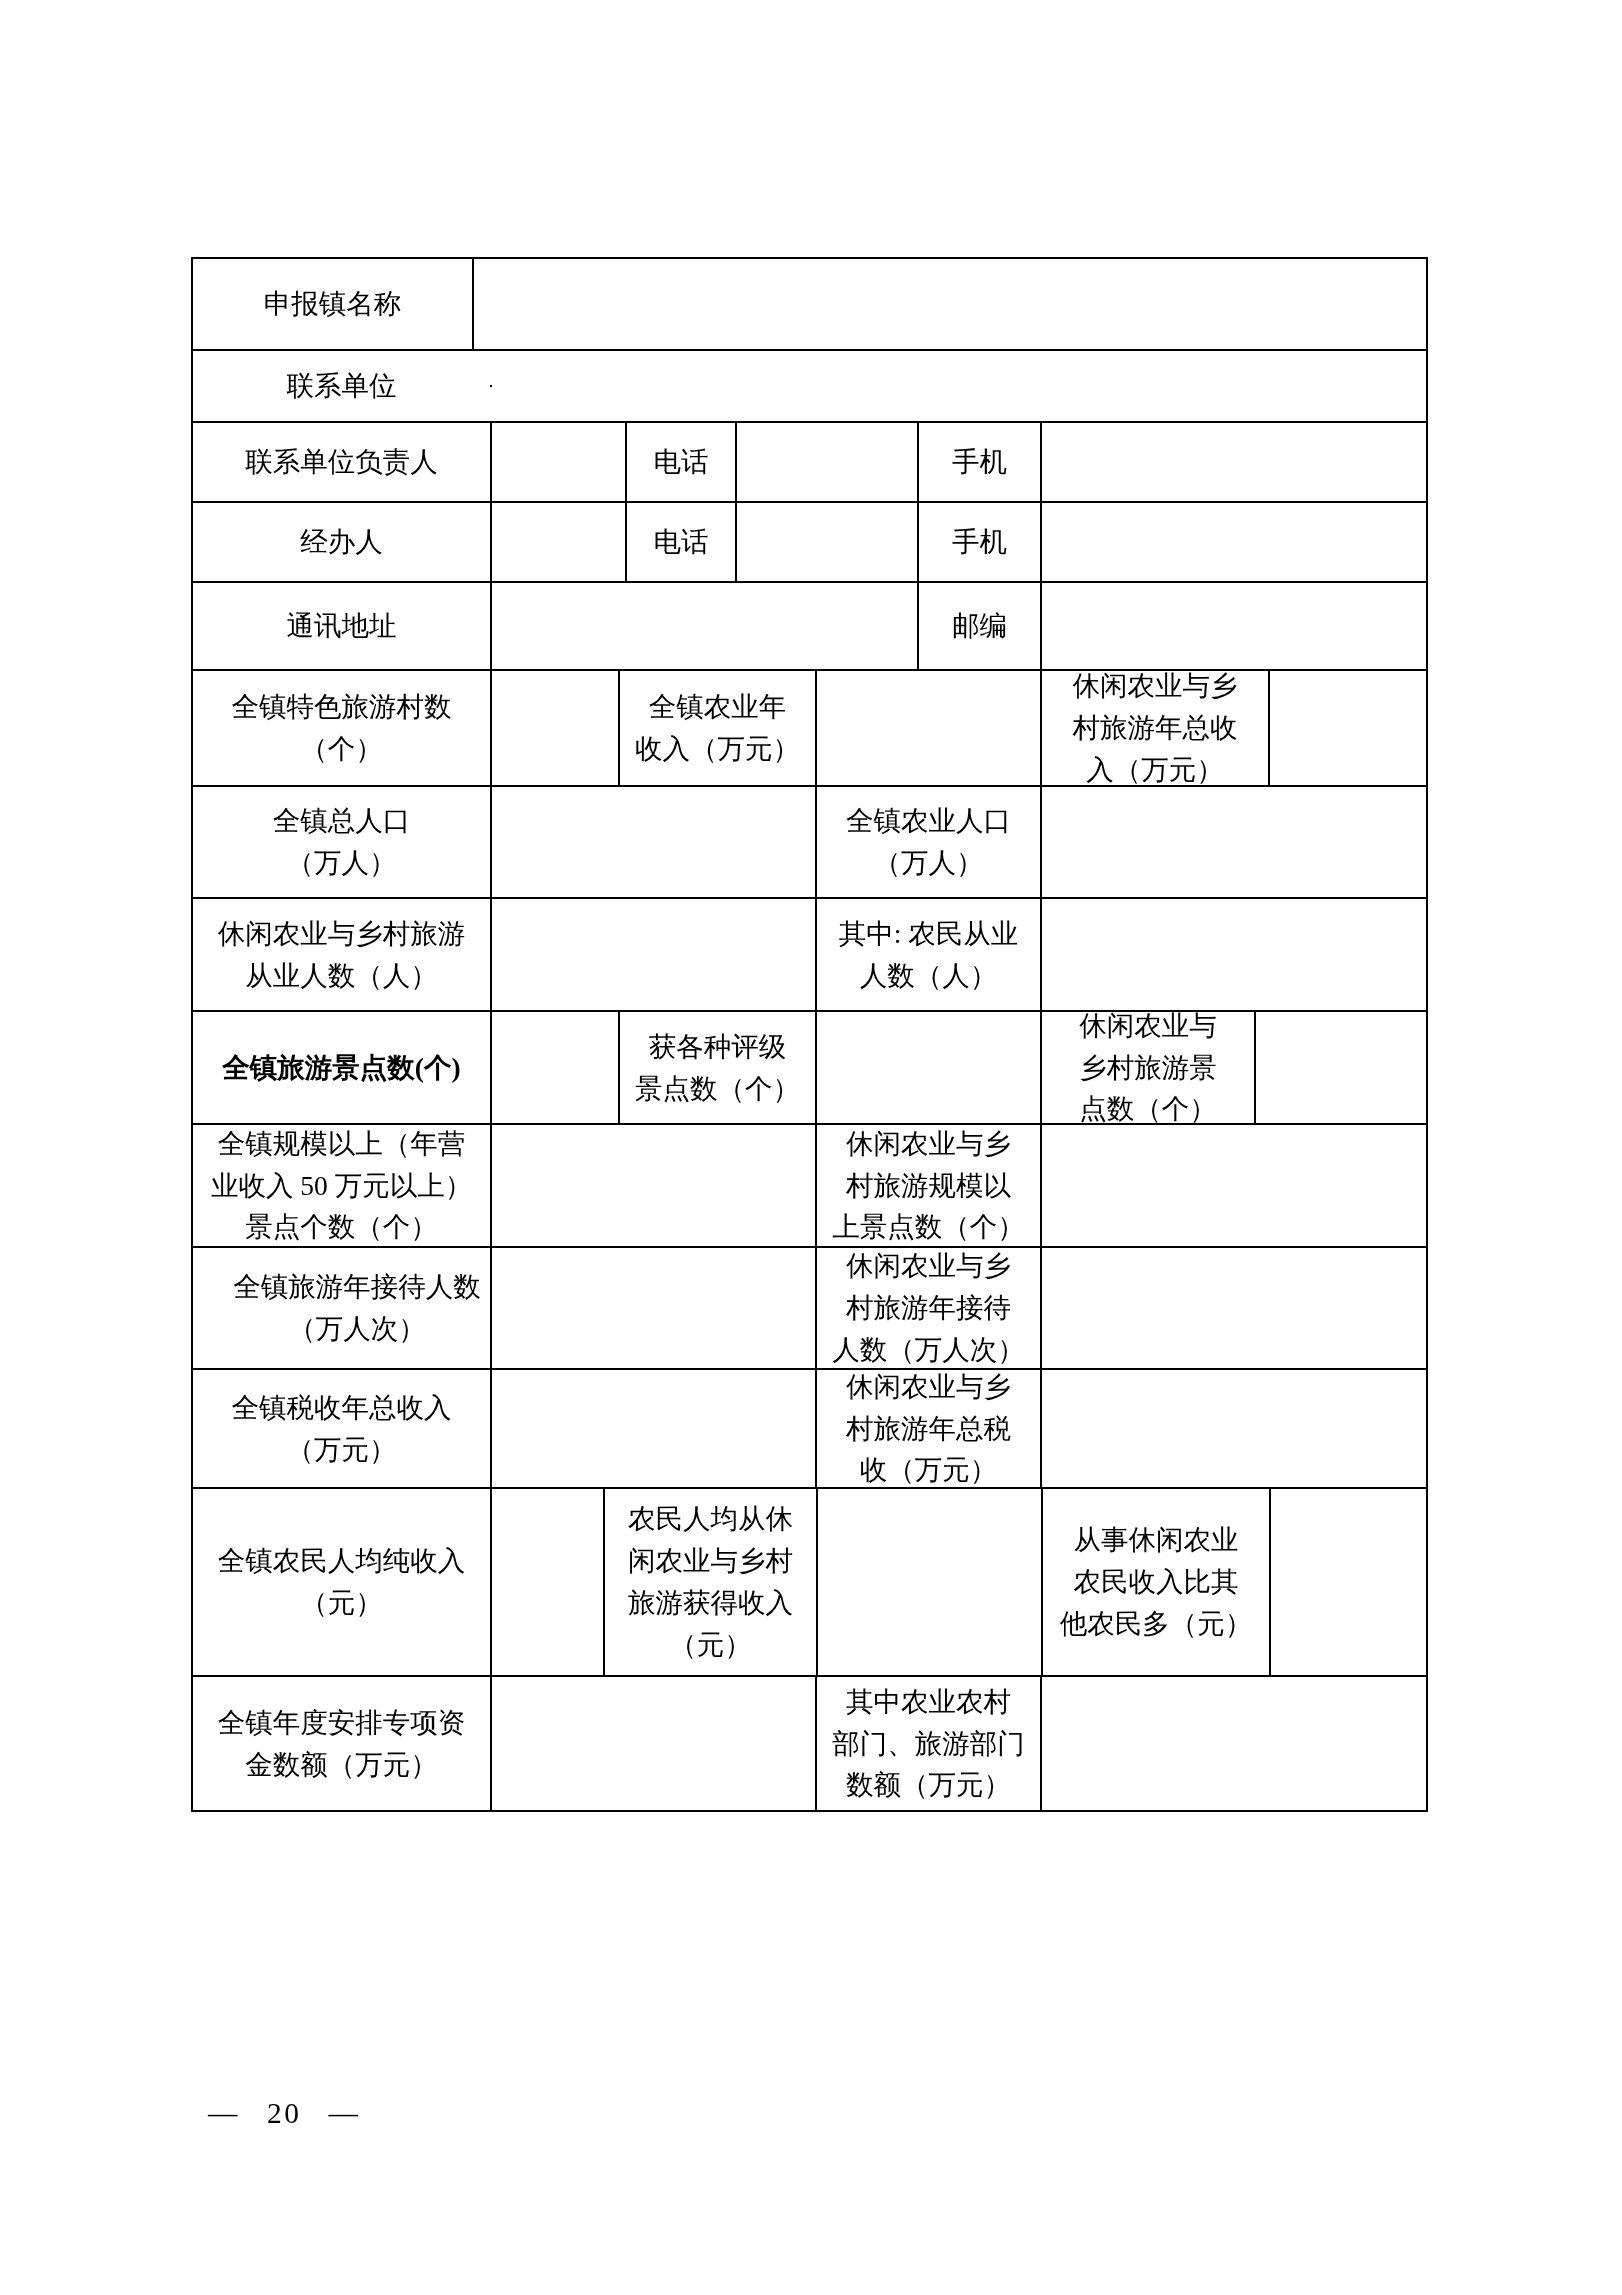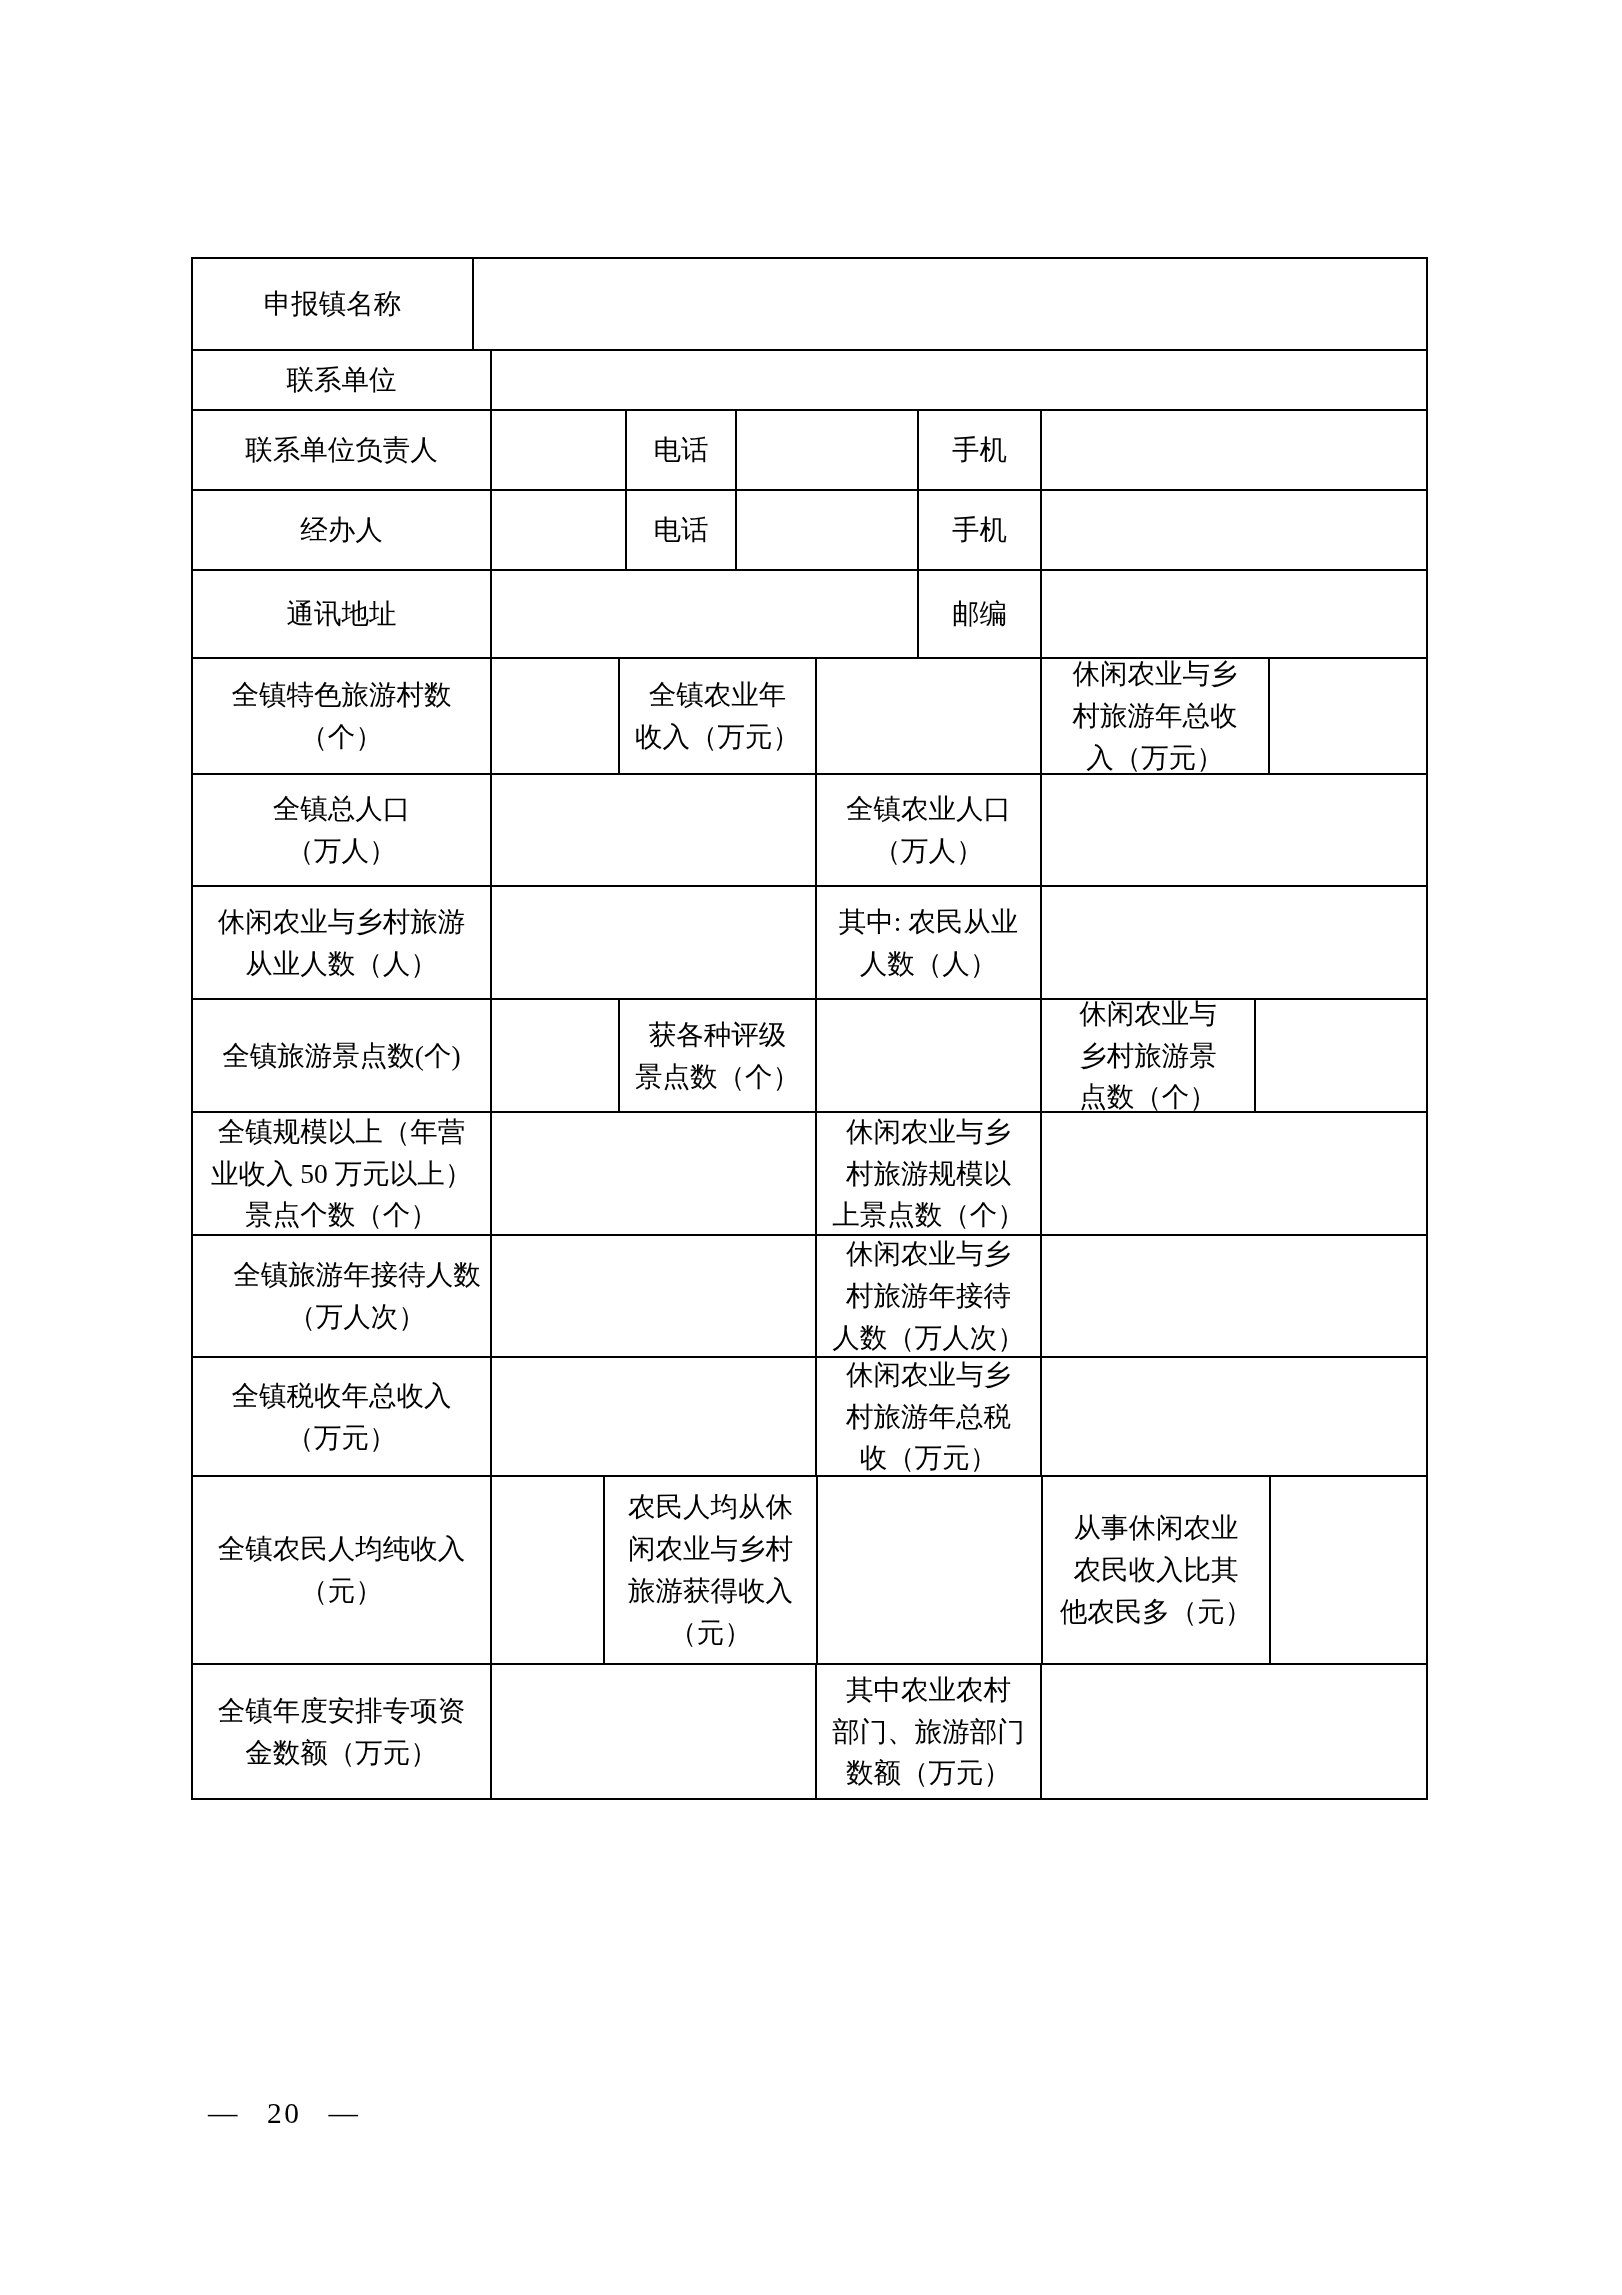--- a/index.html
+++ b/index.html
@@ -69,21 +69,21 @@
 </style>
 </head>
 <body>
 
 <div class="page">
   <div class="form-table" id="form-table">
       <div class="form-row" style="height: 90px;">
         <div class="cell" style="width: 279px;">申报镇名称</div>
         <div class="cell grow" style="width: 940px;"></div>
       </div>
-      <div class="form-row" style="height: 60px;">
+      <div class="form-row" style="height: 72px; align-items: center;">
         <div class="cell" style="width: 297px;">联系单位</div>
         <div class="cell grow" style="width: 940px;"></div>
       </div>
       <div class="form-row" style="height: 80px;">
         <div class="cell" style="width: 297px;">联系单位负责人</div>
         <div class="cell" style="width: 135px;"></div>
         <div class="cell" style="width: 110px;">电话</div>
         <div class="cell" style="width: 182px;"></div>
         <div class="cell" style="width: 123px;">手机</div>
         <div class="cell grow" style="width: 390px;"></div>
@@ -124,21 +124,21 @@
       </div>
       <div class="form-row" style="height: 113px;">
         <div class="cell" style="width: 297px;">休闲农业与乡村旅游
 从业人数（人）</div>
         <div class="cell" style="width: 325px;"></div>
         <div class="cell" style="width: 225px;">其中: 农民从业
 人数（人）</div>
         <div class="cell grow" style="width: 390px;"></div>
       </div>
       <div class="form-row" style="height: 113px;">
-        <div class="cell" style="width: 297px;">全镇旅游景点数(个)</div>
+        <div class="cell" style="width: 297px; font-weight: bold;">全镇旅游景点数(个)</div>
         <div class="cell" style="width: 128px;"></div>
         <div class="cell" style="width: 197px;">获各种评级
 景点数（个）</div>
         <div class="cell" style="width: 225px;"></div>
         <div class="cell" style="width: 214px;">休闲农业与
 乡村旅游景
 点数（个）</div>
         <div class="cell grow" style="width: 192px;"></div>
       </div>
       <div class="form-row" style="height: 123px;">

